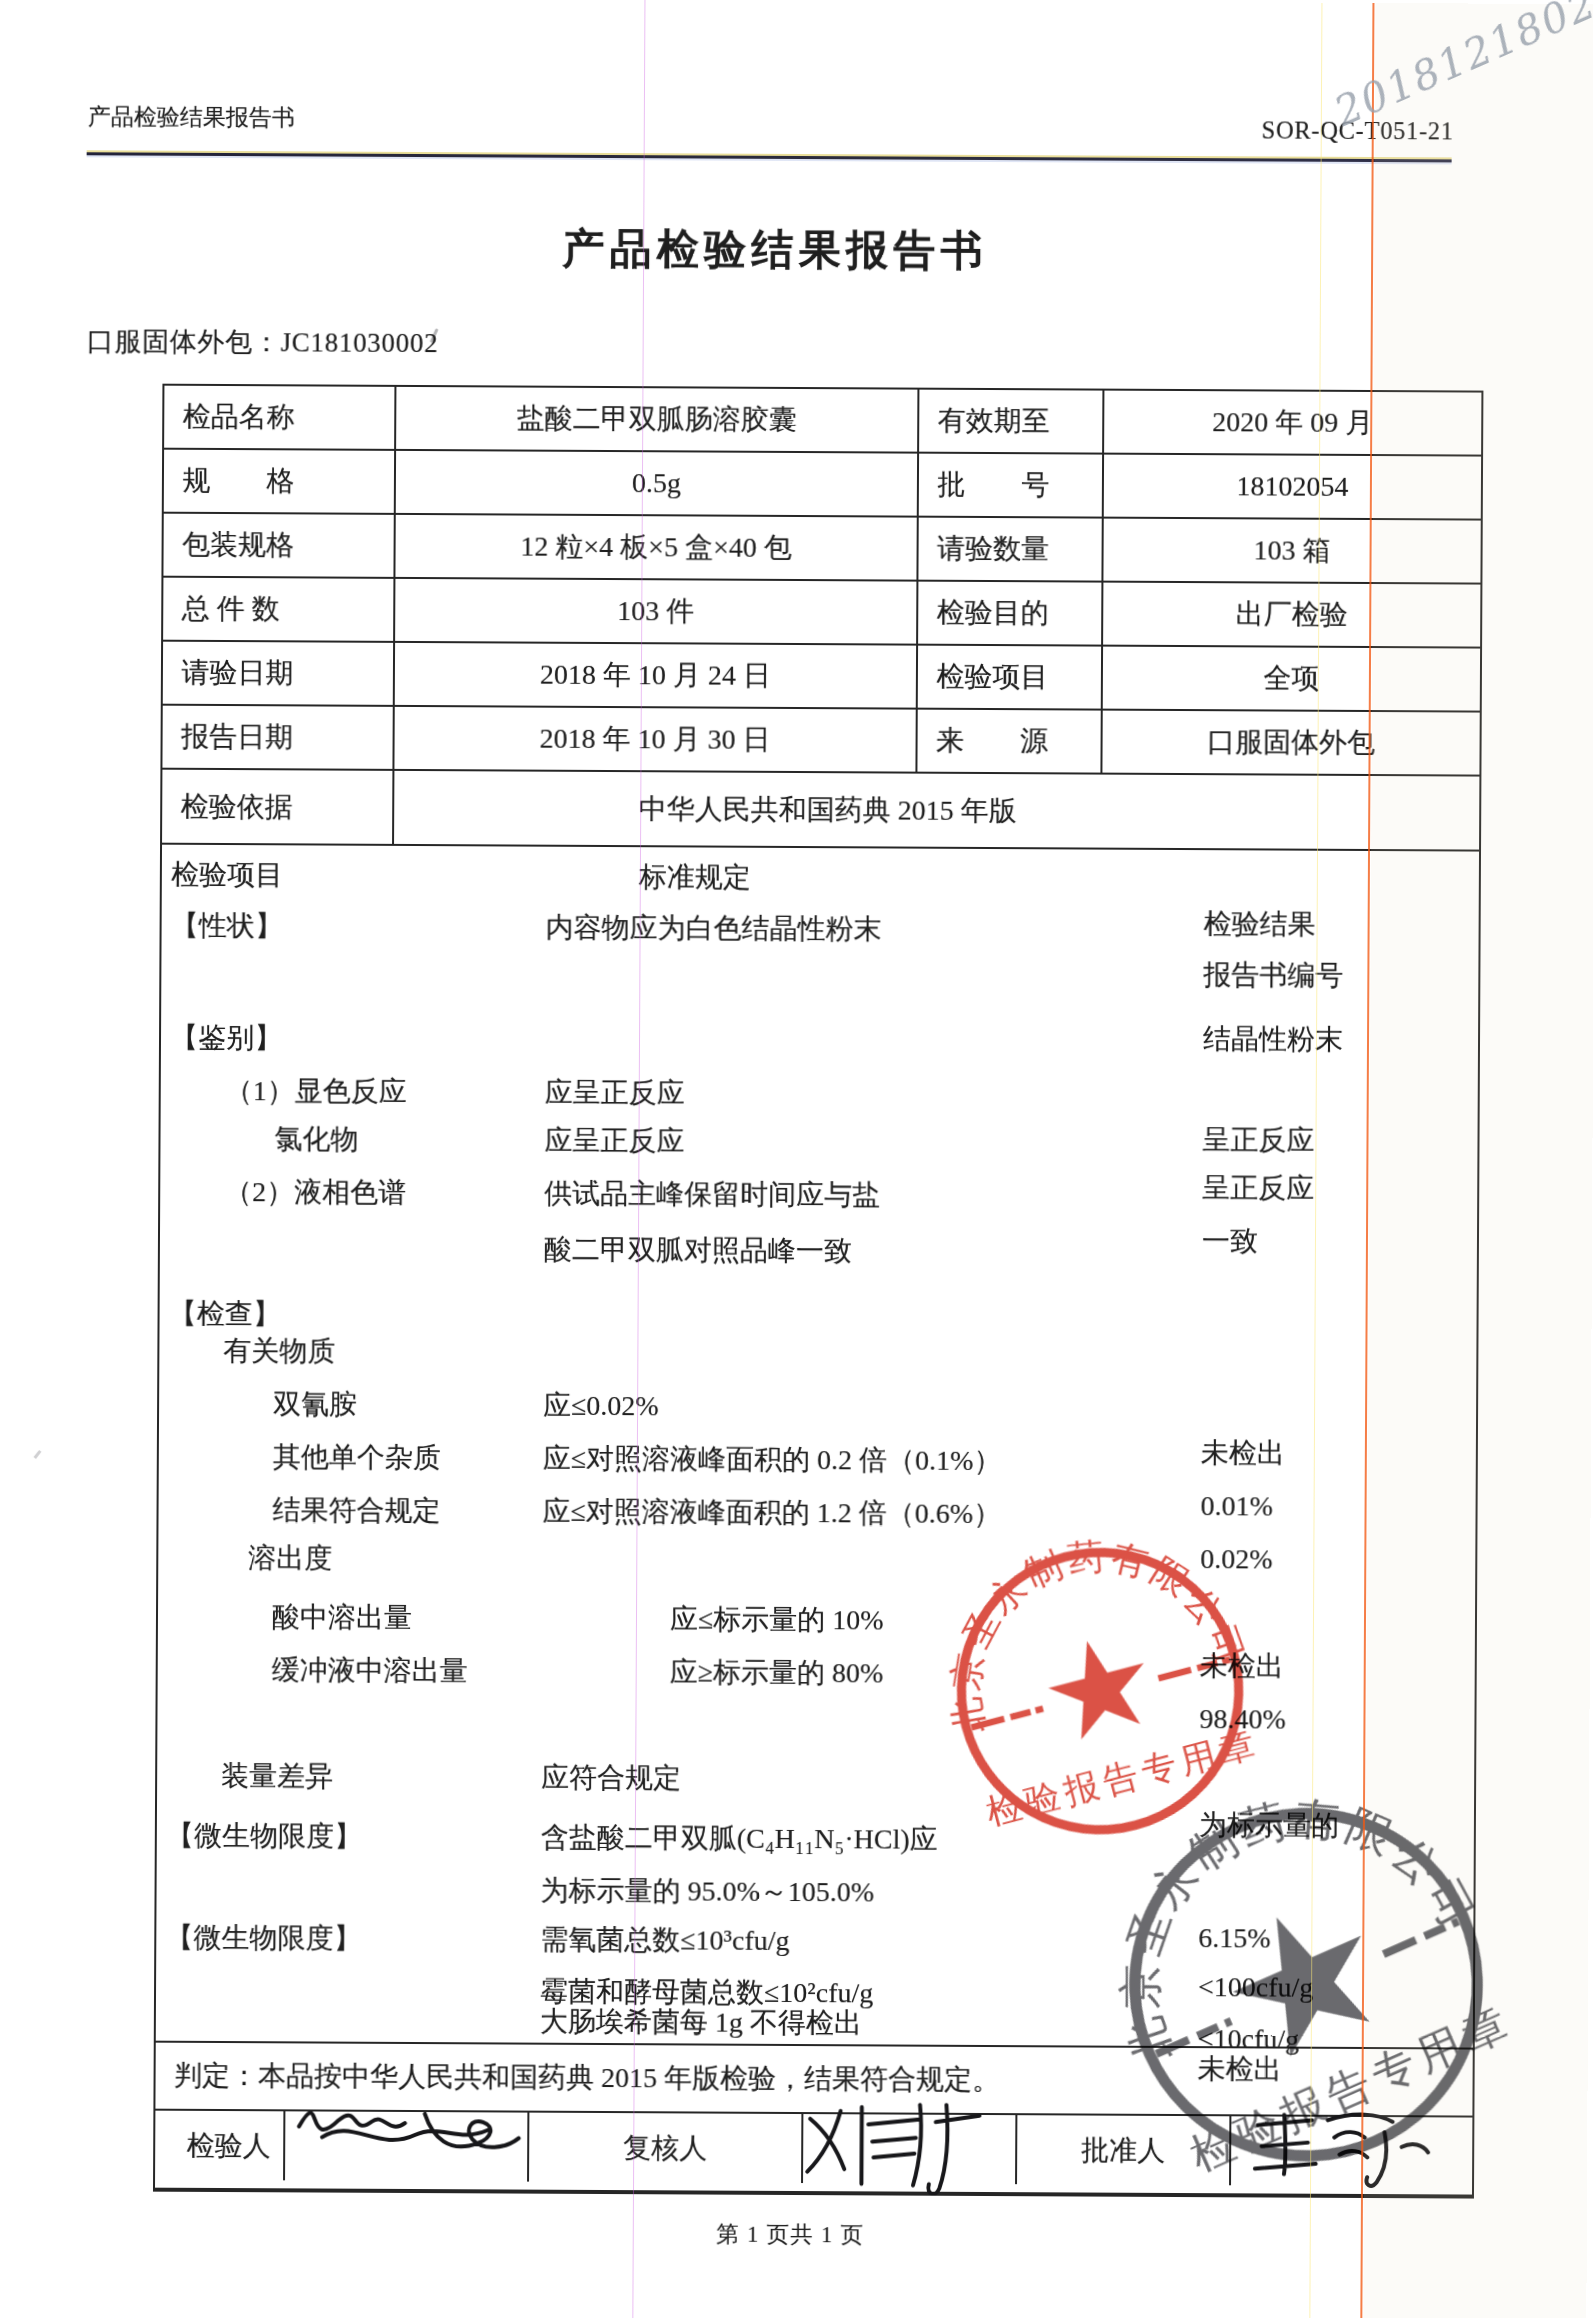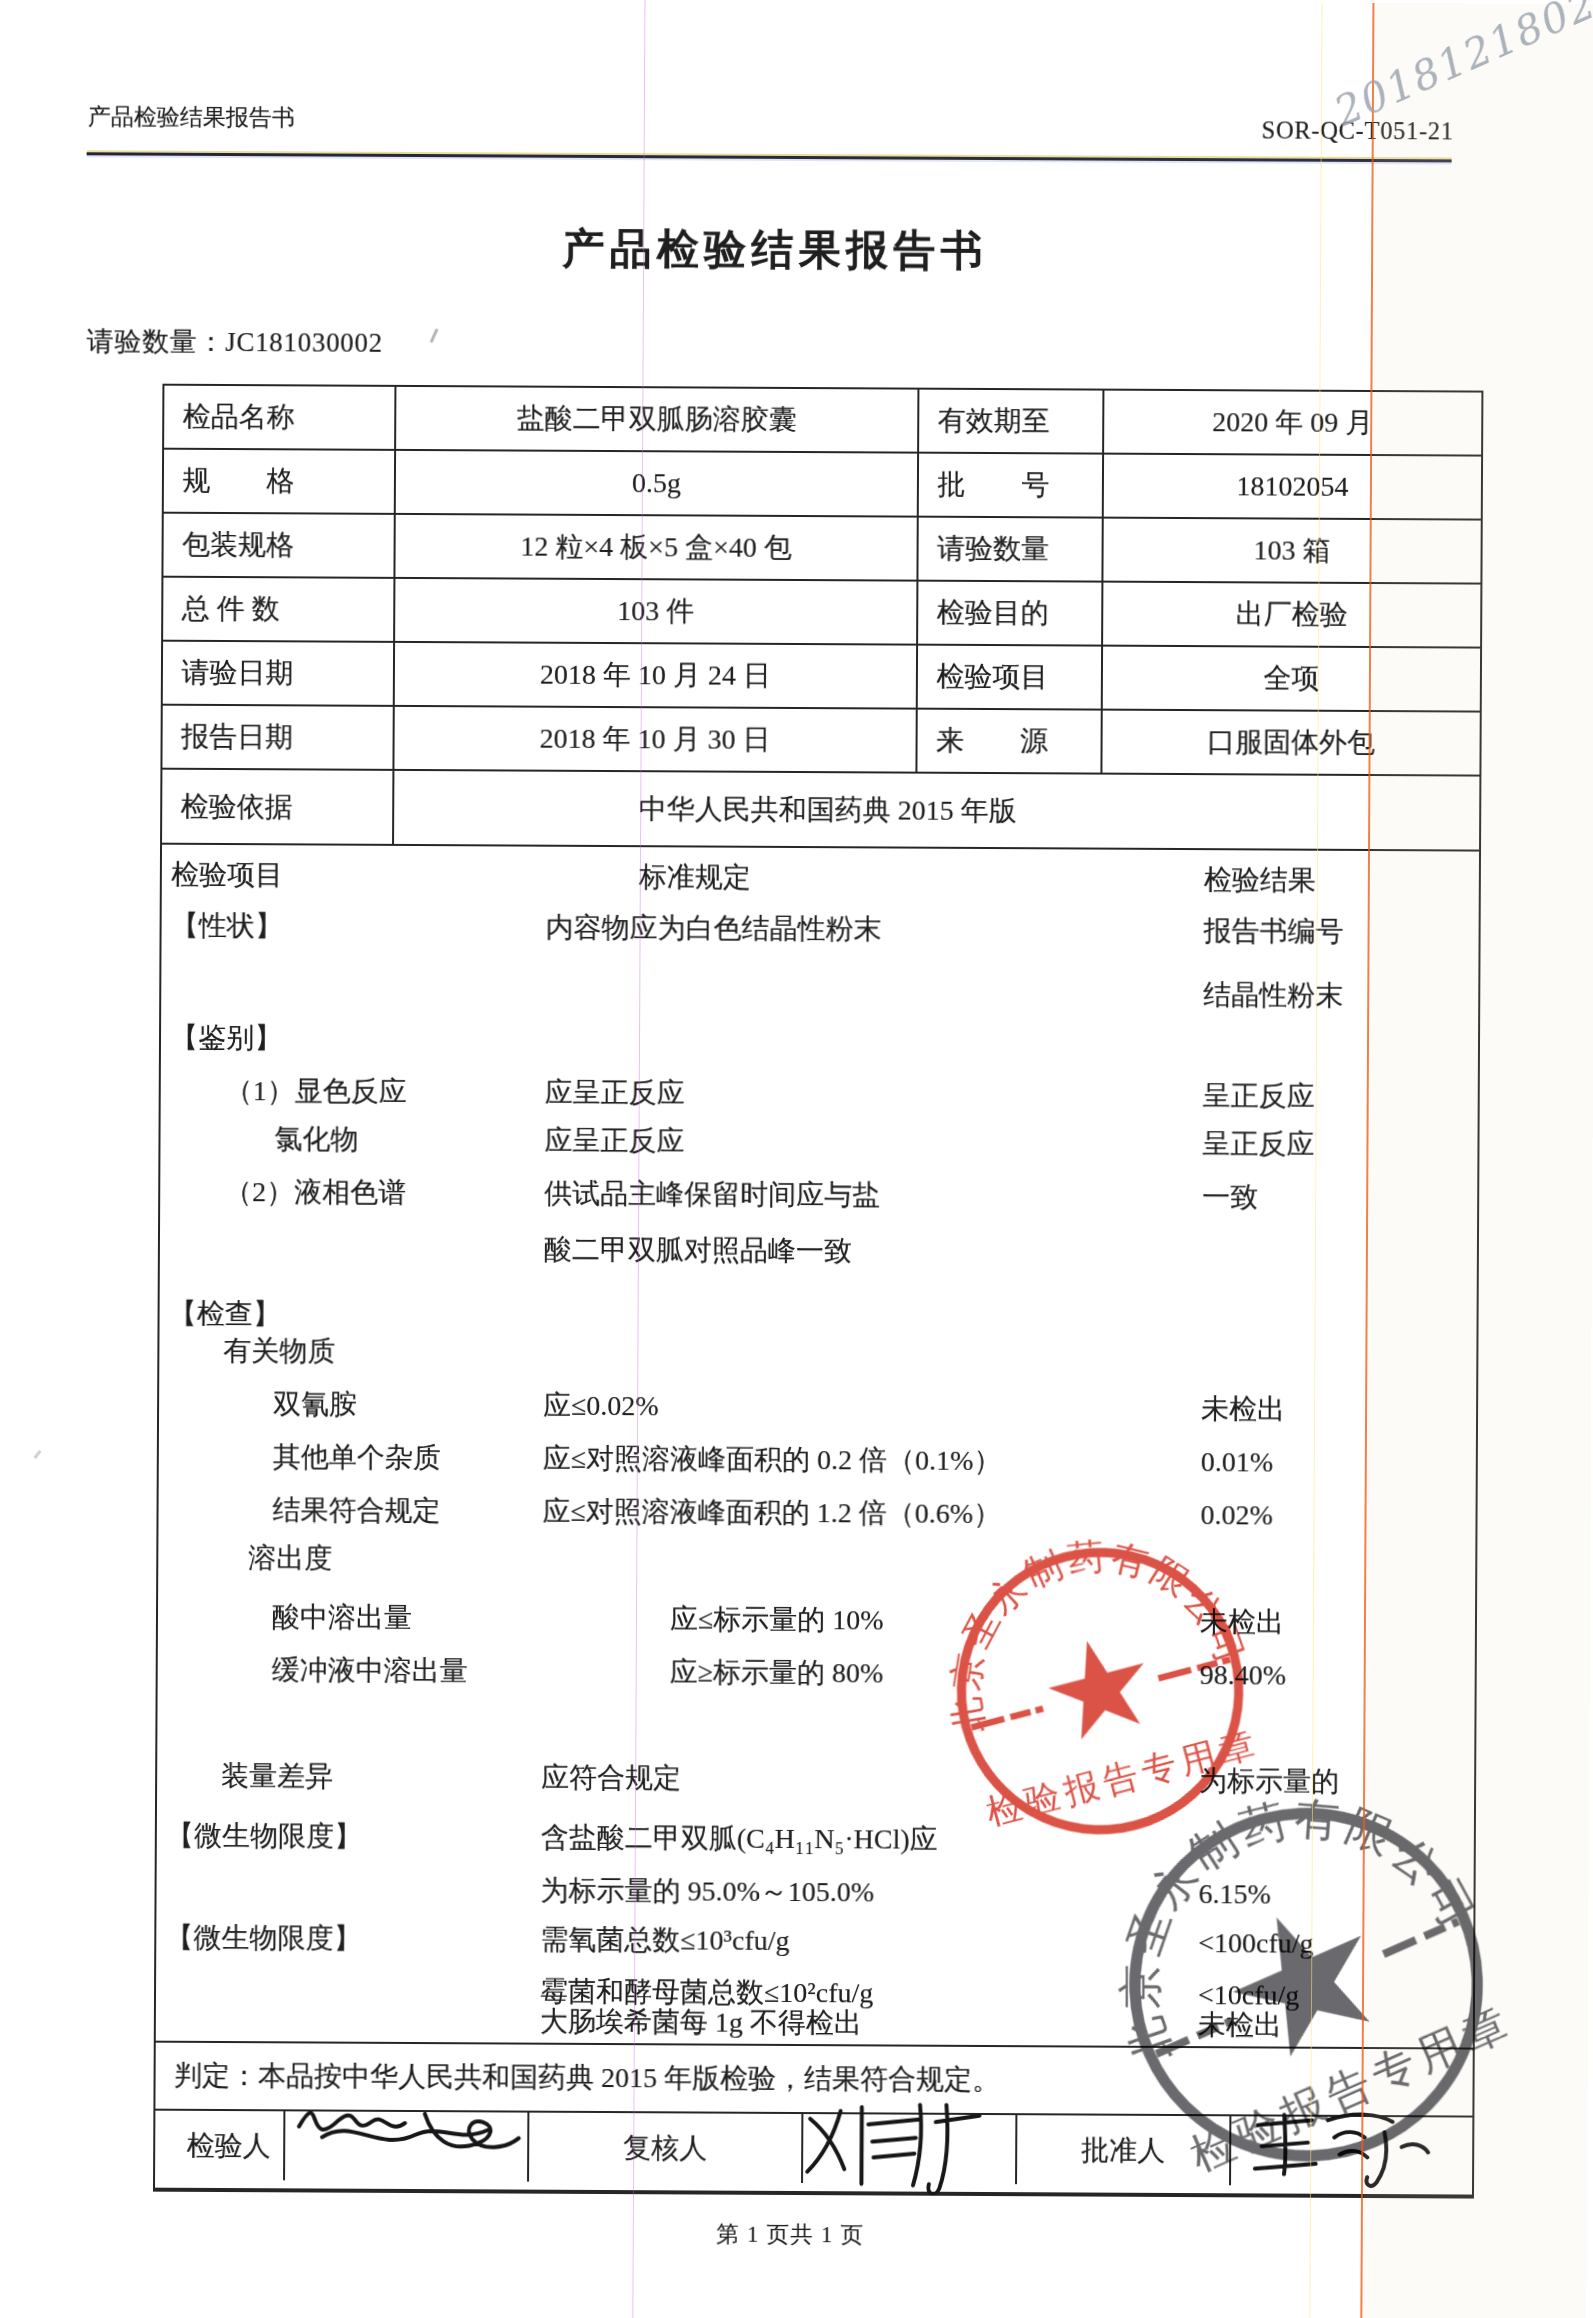--- a/index.html
+++ b/index.html
@@ -55,21 +55,21 @@
   .spec-area{position:relative;height:1198px;border-bottom:2px solid #262626;
     box-sizing:border-box;font-size:28px;}
   .srow{position:absolute;left:0;width:100%;height:33px;line-height:33px;}
   .c-item{position:absolute;left:9.3px;white-space:nowrap;}
   .c-item.ind1{left:64px;}
   .c-item.ind2{left:114px;}
   .c-item.ind15{left:90px;}
   .c-std{position:absolute;left:384px;white-space:nowrap;}
   .c-std.std-ind{left:512px;}
   .c-std.std-hdr{left:477px;}
-  .c-res{position:absolute;left:1042px;white-space:nowrap;}
+  .c-res{position:absolute;left:1042px;white-space:nowrap;margin-top:44px;}
   
   .verdict-row{height:68px;border-bottom:2px solid #262626;box-sizing:border-box;
     display:flex;align-items:center;padding-left:18.5px;font-size:28px;}
   .sig-row{display:grid;grid-template-columns:128px 244px 274px 214px 214px auto;
     height:69px;box-sizing:border-box;}
   .sig-row .cell{display:flex;align-items:center;justify-content:center;
     font-size:28px;box-sizing:border-box;border-left:2px solid #262626;}
   .sig-row .cell:first-child{border-left:none;padding-left:19px;}
   .sig-cell{position:relative;}
   .sig-cell svg{position:absolute;overflow:visible;}
@@ -98,21 +98,21 @@
   <div class="right-tint"></div>
   <div class="noise-a"></div>
   <div class="noise-b"></div>
 
   <div class="hdr-left txt">产品检验结果报告书</div>
   <div class="hdr-right txt">SOR-QC-T051-21</div>
   <div class="hdr-rule"></div>
   <div class="pencil">20181218026</div>
 
   <div class="title txt">产品检验结果报告书</div>
-  <div class="report-no txt"><span>请验数量：</span><span>JC181030002</span></div>
+  <div class="report-no txt"><span>口服固体外包：</span><span>JC181030002</span></div>
 
   <div class="main-box">
 
     <div class="irow">
       <div class="cell lab txt">检品名称</div>
       <div class="cell val txt">盐酸二甲双胍肠溶胶囊</div>
       <div class="cell lab txt">有效期至</div>
       <div class="cell val txt">2020 年 09 月</div>
     </div>
     <div class="irow">

